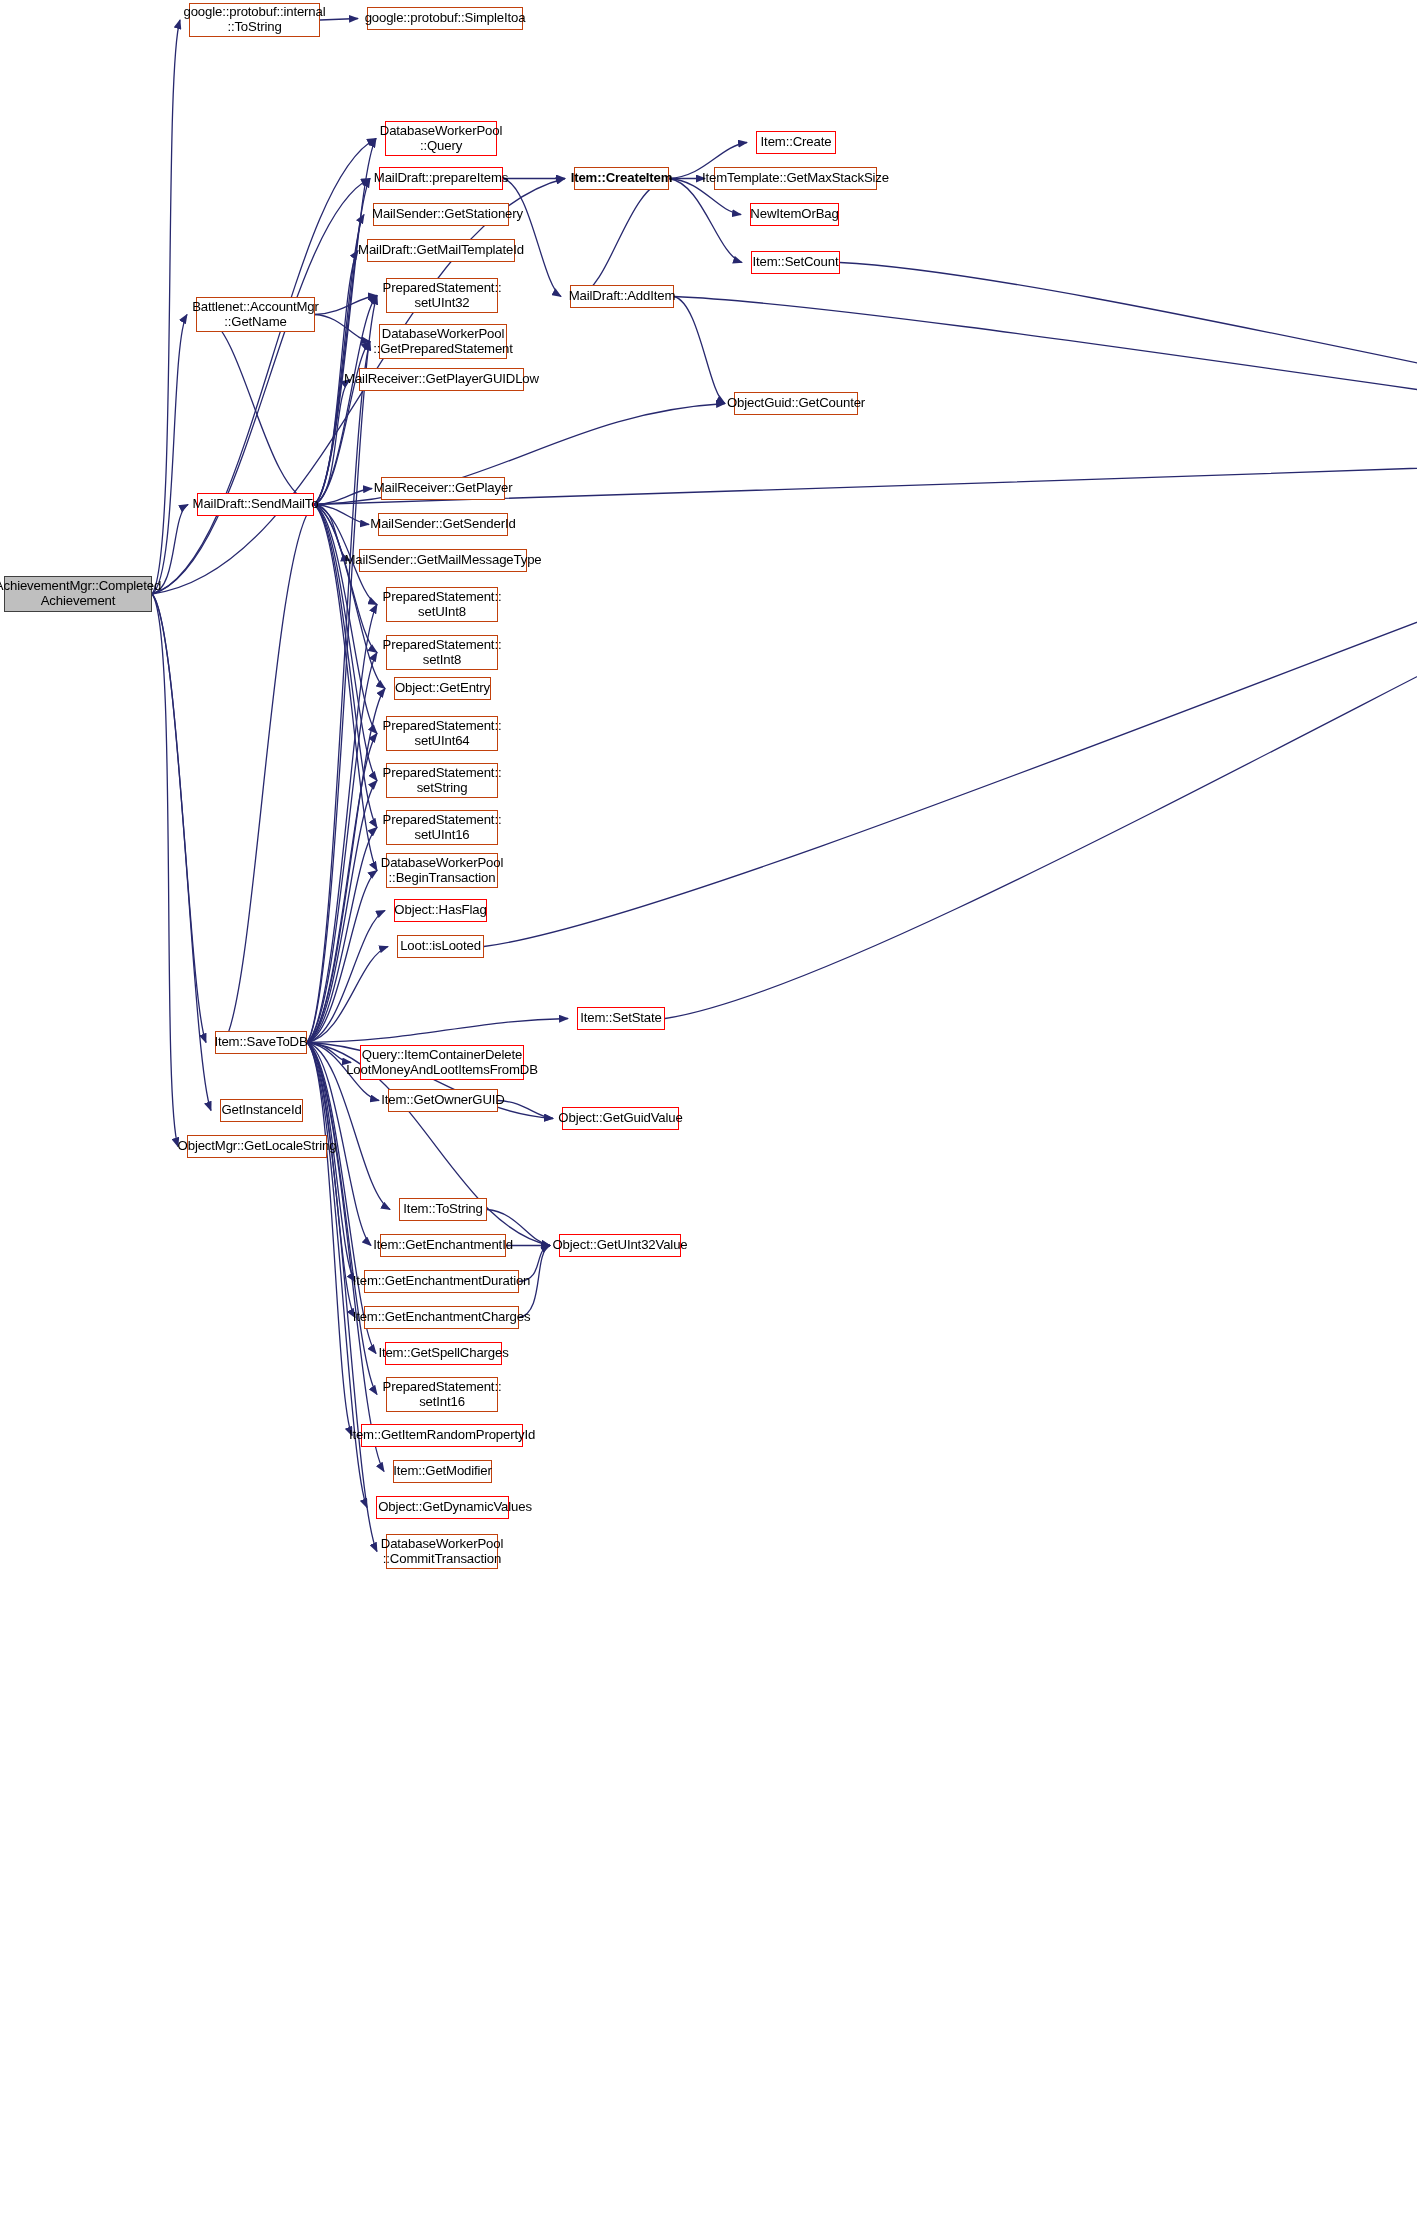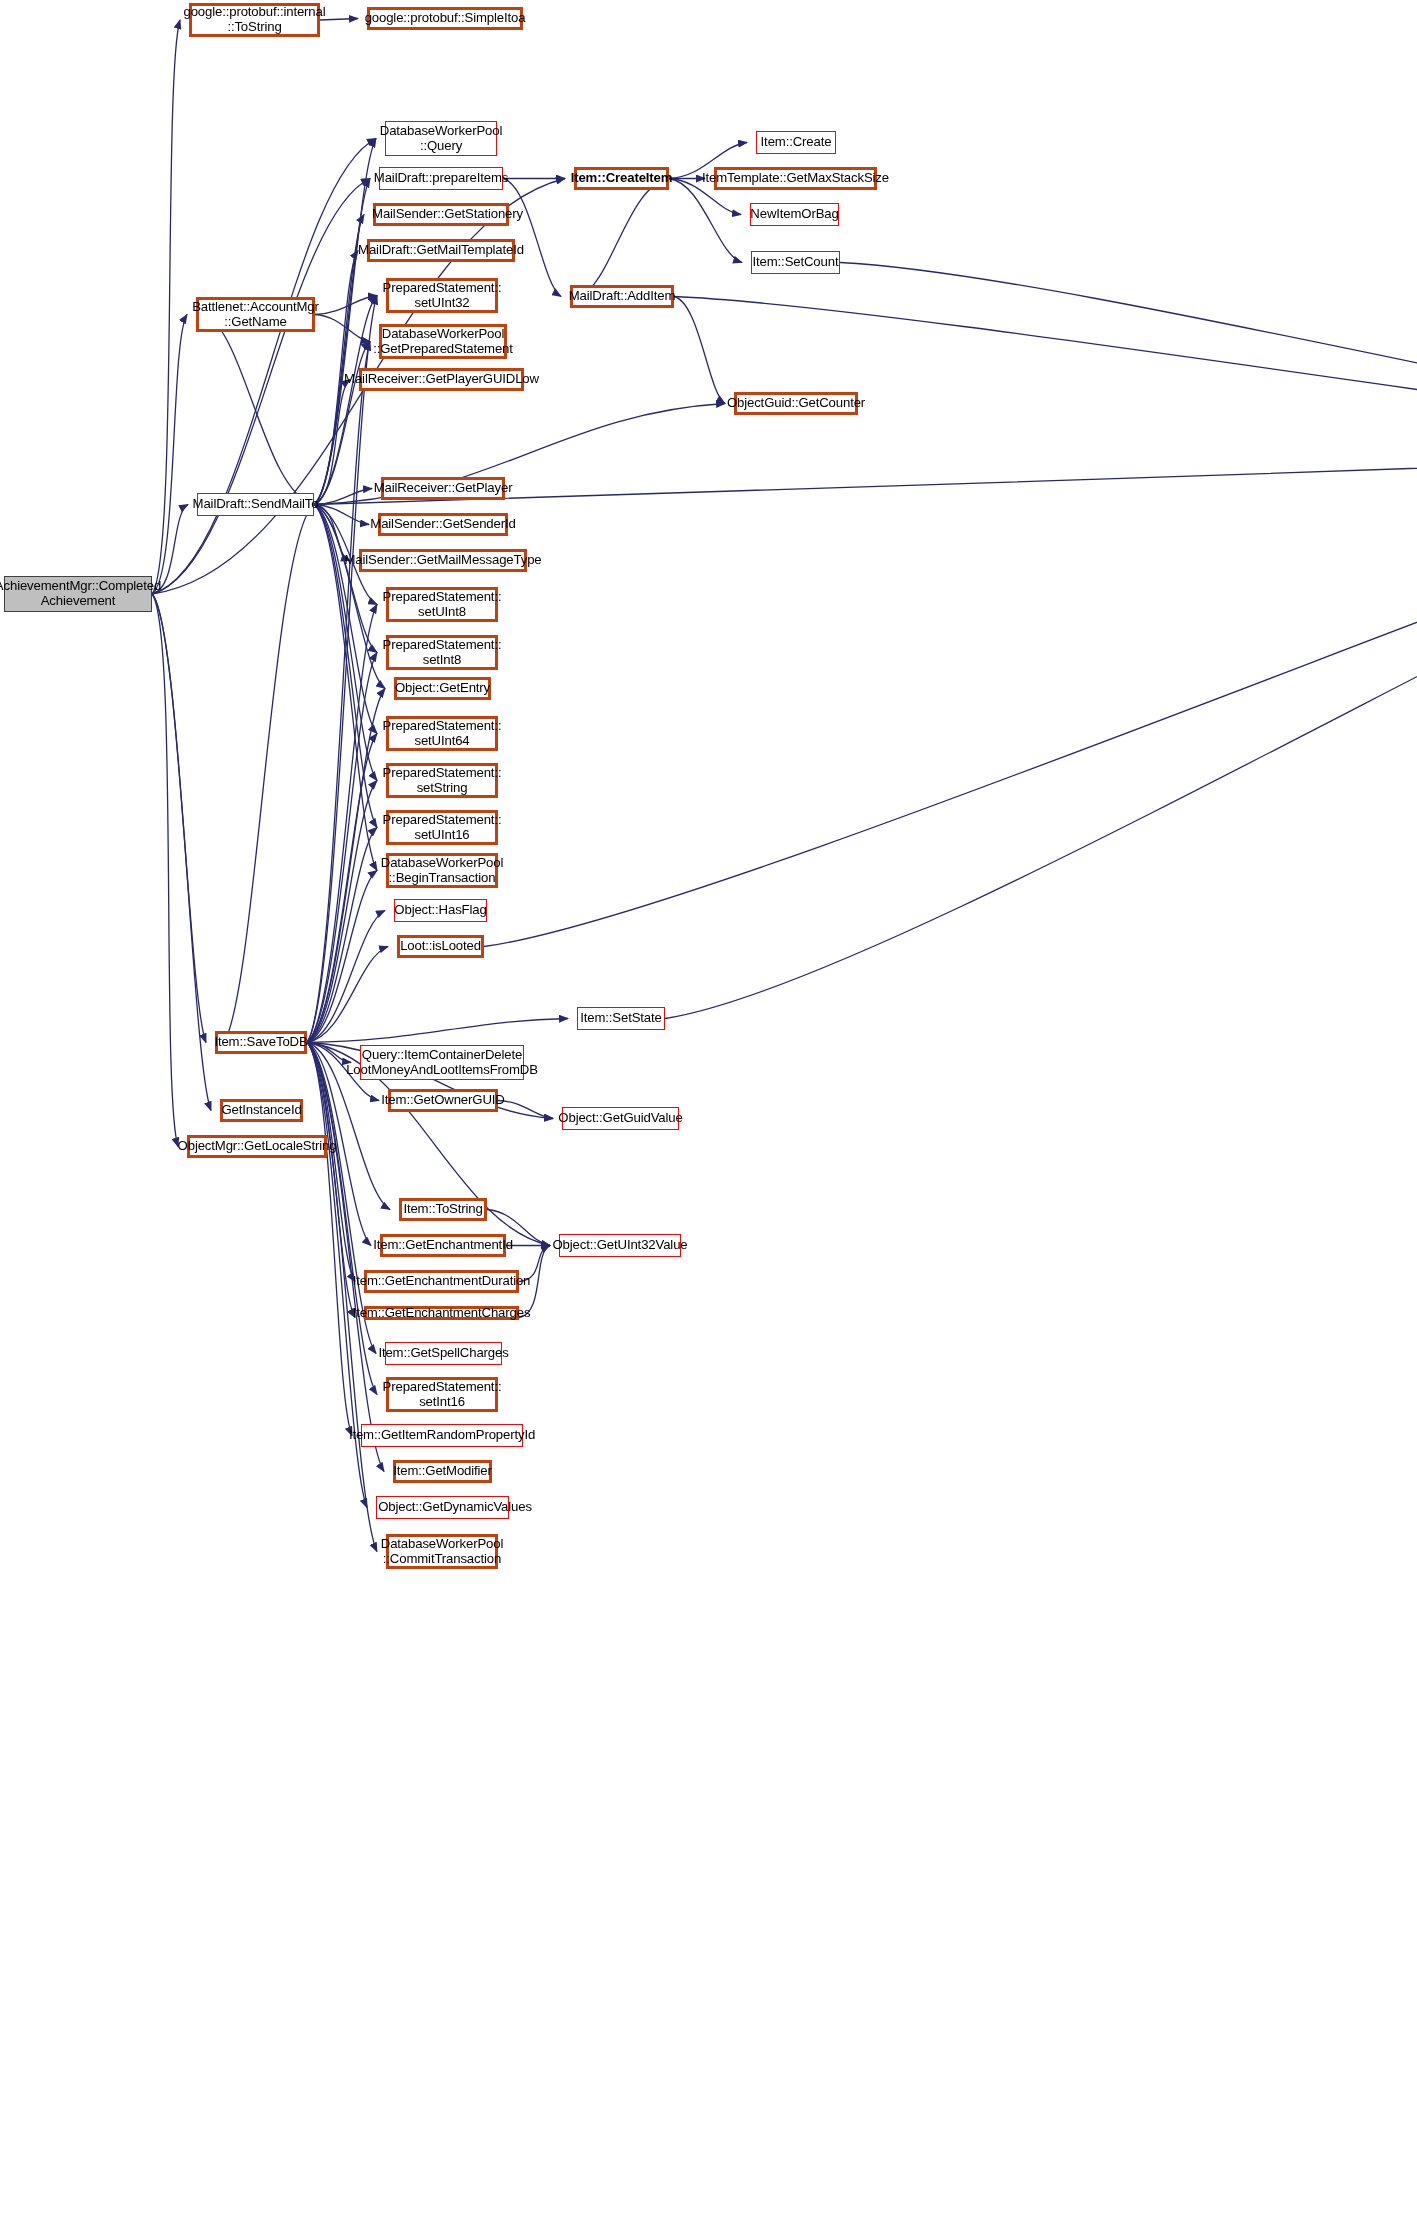--- a/index.html
+++ b/index.html
@@ -25,21 +25,21 @@
     pointer-events: none;
   }
   .gnode {
     position: absolute;
     box-sizing: border-box;
     display: flex;
     align-items: center;
     justify-content: center;
     text-align: center;
     background: #ffffff;
-    border: 3px solid #c2410c;
+    border: 1px solid #c2410c;
     color: #000000;
     font-size: 13.2px;
     line-height: 1.12;
     letter-spacing: -0.15px;
     white-space: pre-line;
     padding: 0 3px;
     z-index: 5;
   }
   .gnode.red {
     border: 1px solid #ff0000;
@@ -187,21 +187,21 @@
       <div class="gnode red" style="left: 360px; top: 1045px; width: 164px; height: 35px;">Query::ItemContainerDelete
 LootMoneyAndLootItemsFromDB</div>
       <div class="gnode" style="left: 388px; top: 1089px; width: 110px; height: 23px;">Item::GetOwnerGUID</div>
       <div class="gnode red" style="left: 562px; top: 1107px; width: 117px; height: 23px;">Object::GetGuidValue</div>
       <div class="gnode" style="left: 220px; top: 1099px; width: 83px; height: 23px;">GetInstanceId</div>
       <div class="gnode" style="left: 187px; top: 1135px; width: 140px; height: 23px;">ObjectMgr::GetLocaleString</div>
       <div class="gnode" style="left: 399px; top: 1198px; width: 88px; height: 23px;">Item::ToString</div>
       <div class="gnode" style="left: 380px; top: 1234px; width: 126px; height: 23px;">Item::GetEnchantmentId</div>
       <div class="gnode red" style="left: 559px; top: 1234px; width: 122px; height: 23px;">Object::GetUInt32Value</div>
       <div class="gnode" style="left: 364px; top: 1270px; width: 155px; height: 23px;">Item::GetEnchantmentDuration</div>
-      <div class="gnode" style="left: 364px; top: 1306px; width: 155px; height: 14px;">Item::GetEnchantmentCharges</div>
+      <div class="gnode" style="left: 364px; top: 1306px; width: 155px; height: 23px;">Item::GetEnchantmentCharges</div>
       <div class="gnode red" style="left: 385px; top: 1342px; width: 117px; height: 23px;">Item::GetSpellCharges</div>
       <div class="gnode" style="left: 386px; top: 1377px; width: 112px; height: 35px;">PreparedStatement::
 setInt16</div>
       <div class="gnode red" style="left: 361px; top: 1424px; width: 162px; height: 23px;">Item::GetItemRandomPropertyId</div>
       <div class="gnode" style="left: 393px; top: 1460px; width: 99px; height: 23px;">Item::GetModifier</div>
       <div class="gnode red" style="left: 376px; top: 1496px; width: 133px; height: 23px; padding-left: 28px;">Object::GetDynamicValues</div>
       <div class="gnode" style="left: 386px; top: 1534px; width: 112px; height: 35px;">DatabaseWorkerPool
 ::CommitTransaction</div>
     </div>
 </div>

